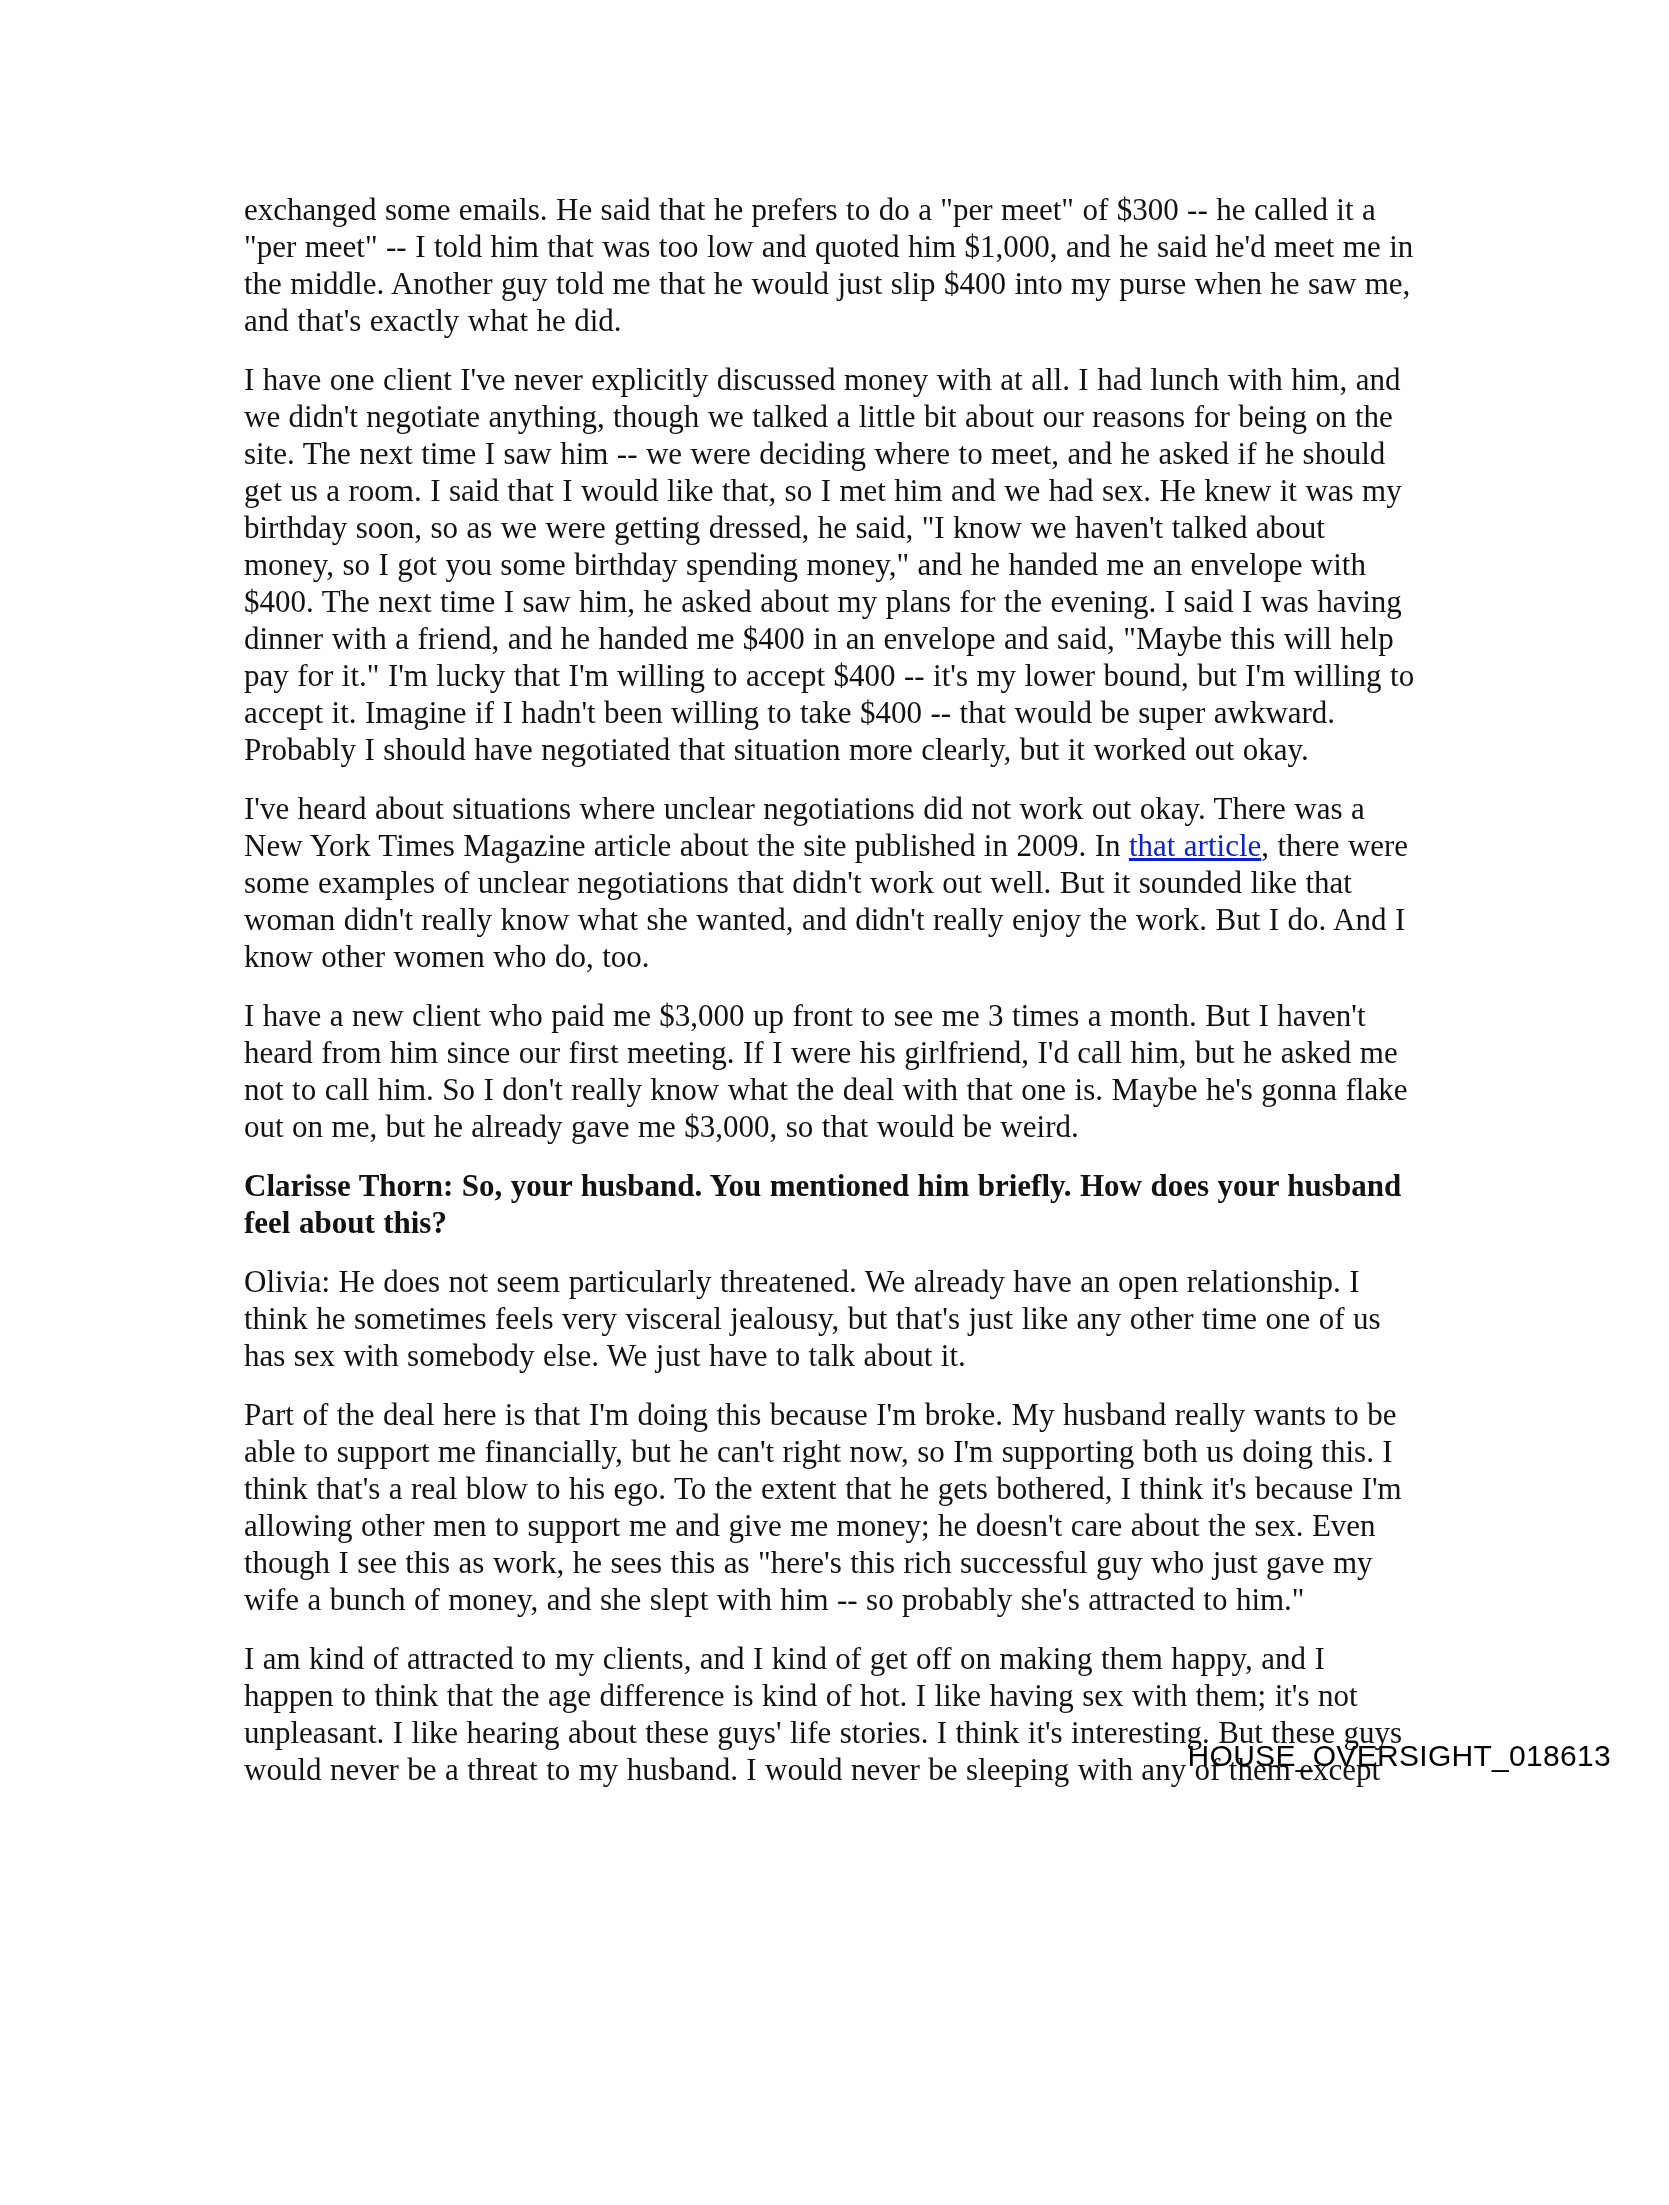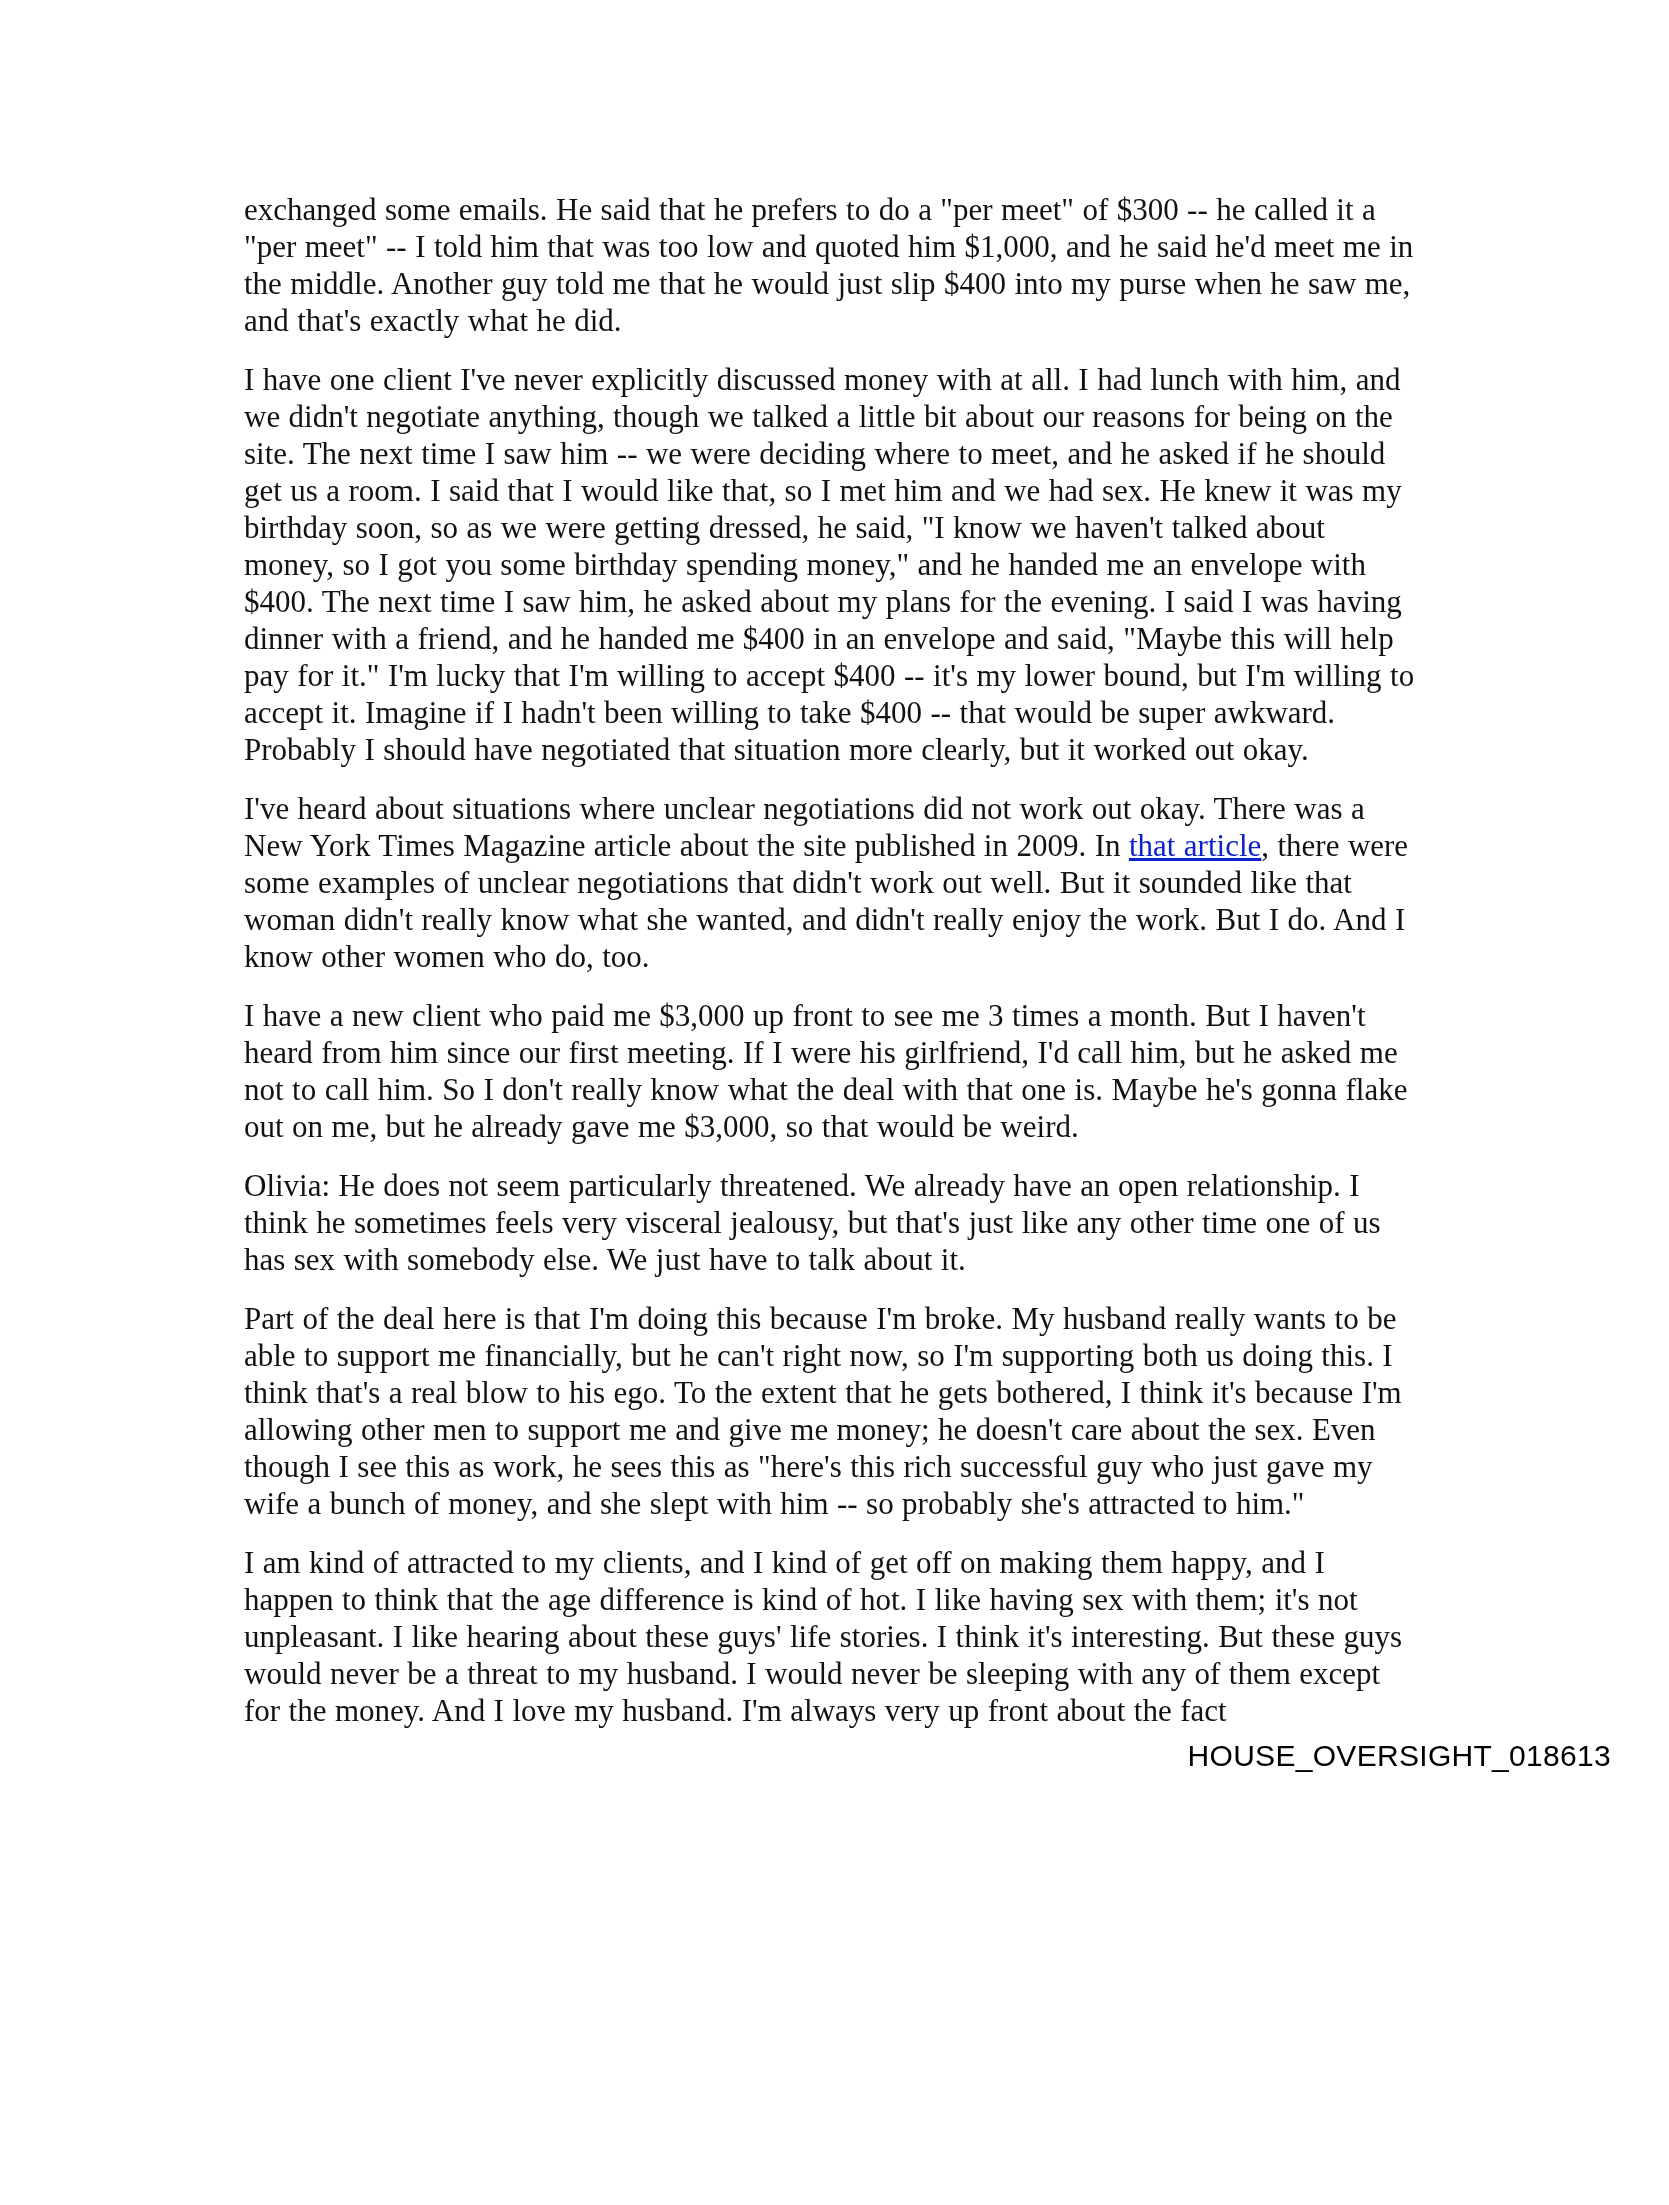--- a/index.html
+++ b/index.html
@@ -50,19 +50,20 @@
 </style>
 </head>
 <body>
 
 <div class="page">
   <div class="content" id="content">
       <p class="para"><span class="">exchanged some emails. He said that he prefers to do a "per meet" of $300 -- he called it a "per meet" -- I told him that was too low and quoted him $1,000, and he said he'd meet me in the middle. Another guy told me that he would just slip $400 into my purse when he saw me, and that's exactly what he did.</span></p>
       <p class="para"><span class="">I have one client I've never explicitly discussed money with at all. I had lunch with him, and we didn't negotiate anything, though we talked a little bit about our reasons for being on the site. The next time I saw him -- we were deciding where to meet, and he asked if he should get us a room. I said that I would like that, so I met him and we had sex. He knew it was my birthday soon, so as we were getting dressed, he said, "I know we haven't talked about money, so I got you some birthday spending money," and he handed me an envelope with $400. The next time I saw him, he asked about my plans for the evening. I said I was having dinner with a friend, and he handed me $400 in an envelope and said, "Maybe this will help pay for it." I'm lucky that I'm willing to accept $400 -- it's my lower bound, but I'm willing to accept it. Imagine if I hadn't been willing to take $400 -- that would be super awkward. Probably I should have negotiated that situation more clearly, but it worked out okay.</span></p>
       <p class="para"><span class="">I've heard about situations where unclear negotiations did not work out okay. There was a </span><span class="italic">New York Times Magazine</span><span class=""> article about the site published in 2009. In </span><a href="#" class="link">that article</a><span class="">, there were some examples of unclear negotiations that didn't work out well. But it sounded like that woman didn't really know what she wanted, and didn't really enjoy the work. But I do. And I know other women who do, too.</span></p>
       <p class="para"><span class="">I have a new client who paid me $3,000 up front to see me 3 times a month. But I haven't heard from him since our first meeting. If I were his girlfriend, I'd call him, but he asked me not to call him. So I don't really know what the deal with that one is. Maybe he's gonna flake out on me, but he already gave me $3,000, so that would be weird.</span></p>
+      <p class="para bold"><span class="">Clarisse Thorn: So, your husband. You mentioned him briefly. How does your husband feel about this?</span></p>
       <p class="para"><span class="">Olivia: He does not seem particularly threatened. We already have an open relationship. I think he sometimes feels very visceral jealousy, but that's just like any other time one of us has sex with somebody else. We just have to talk about it.</span></p>
       <p class="para"><span class="">Part of the deal here is that I'm doing this because I'm broke. My husband really wants to be able to support me financially, but he can't right now, so I'm supporting both us doing this. I think that's a real blow to his ego. To the extent that he gets bothered, I think it's because I'm allowing other men to support me and give me money; he doesn't care about the sex. Even though I see this as work, he sees this as "here's this rich successful guy who just gave my wife a bunch of money, and she slept with him -- so probably she's attracted to him."</span></p>
       <p class="para"><span class="">I am kind of attracted to my clients, and I kind of get off on making them happy, and I happen to think that the age difference is kind of hot. I like having sex with them; it's not unpleasant. I like hearing about these guys' life stories. I think it's interesting. But these guys would never be a threat to my husband. I would never be sleeping with any of them except for the money. And I love my husband. I'm always very up front about the fact</span></p>
     </div>
   <div class="footer">HOUSE_OVERSIGHT_018613</div>
 </div>
 
 
 </body></html>

